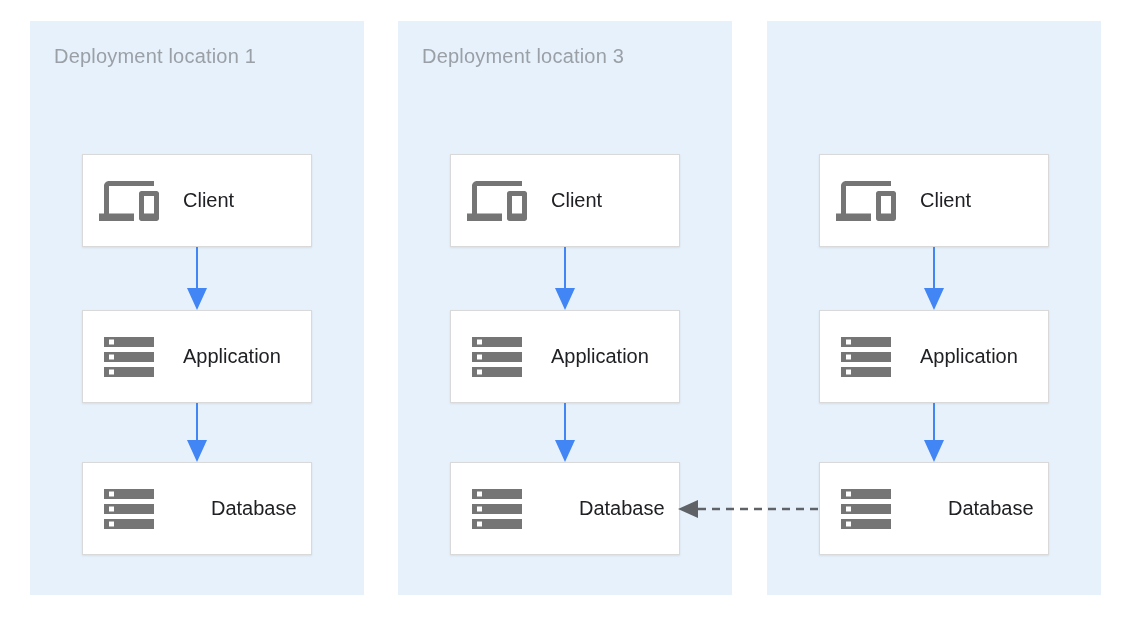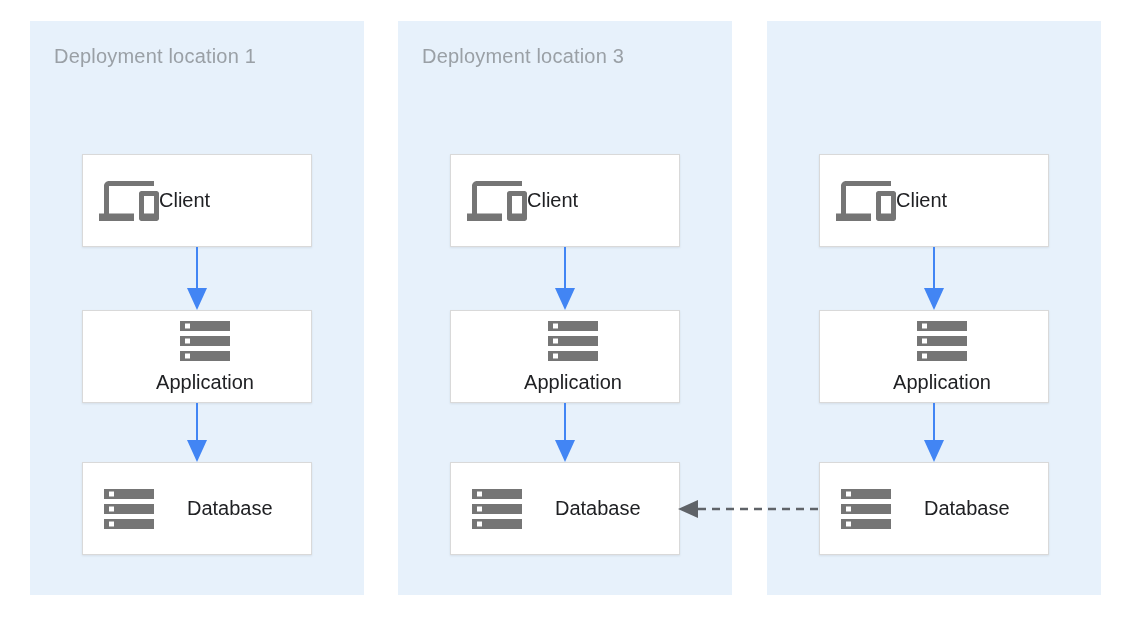--- a/index.html
+++ b/index.html
@@ -42,29 +42,30 @@
     height: 93px;
     box-sizing: border-box;
     background: #ffffff;
     border: 1px solid #d9d9d9;
     box-shadow: 0 1px 2px rgba(60,64,67,0.10);
     display: flex;
     align-items: center;
     padding-left: 16px;
   }
   .node.row-client { top: 133px; }
-  .node.row-app    { top: 289px; flex-direction: column; }
+  .node.row-app    { top: 289px; }
   .node.row-db     { top: 441px; gap: 28px; }
   .node .icon {
     width: 60px;
     height: 60px;
     flex: 0 0 auto;
     fill: #757575;
   }
   .node .node-label {
+    margin-left: 24px;
     font-size: 20px;
     color: #202124;
     white-space: nowrap;
   }
   
   .varrow {
     position: absolute;
     left: 157px;           
     width: 20px;
   }

